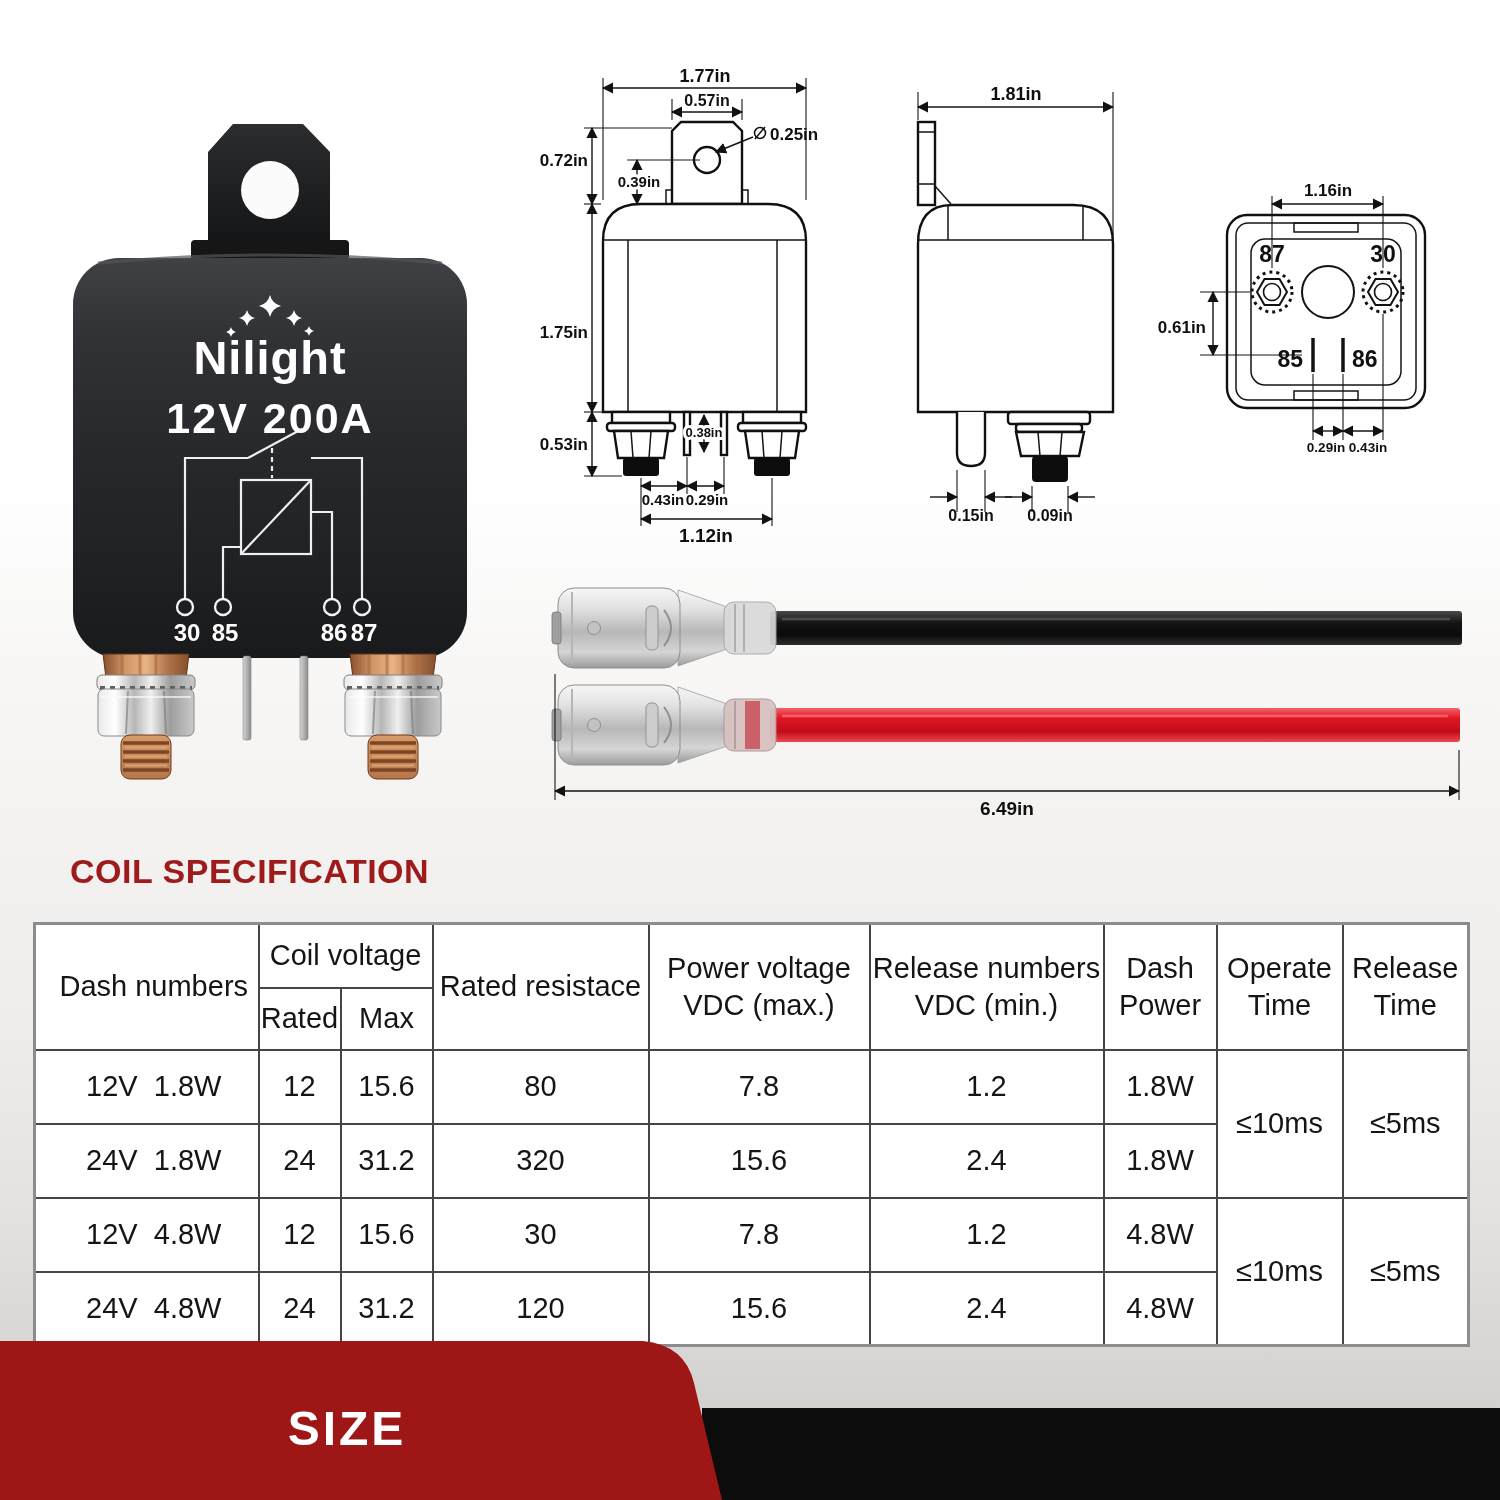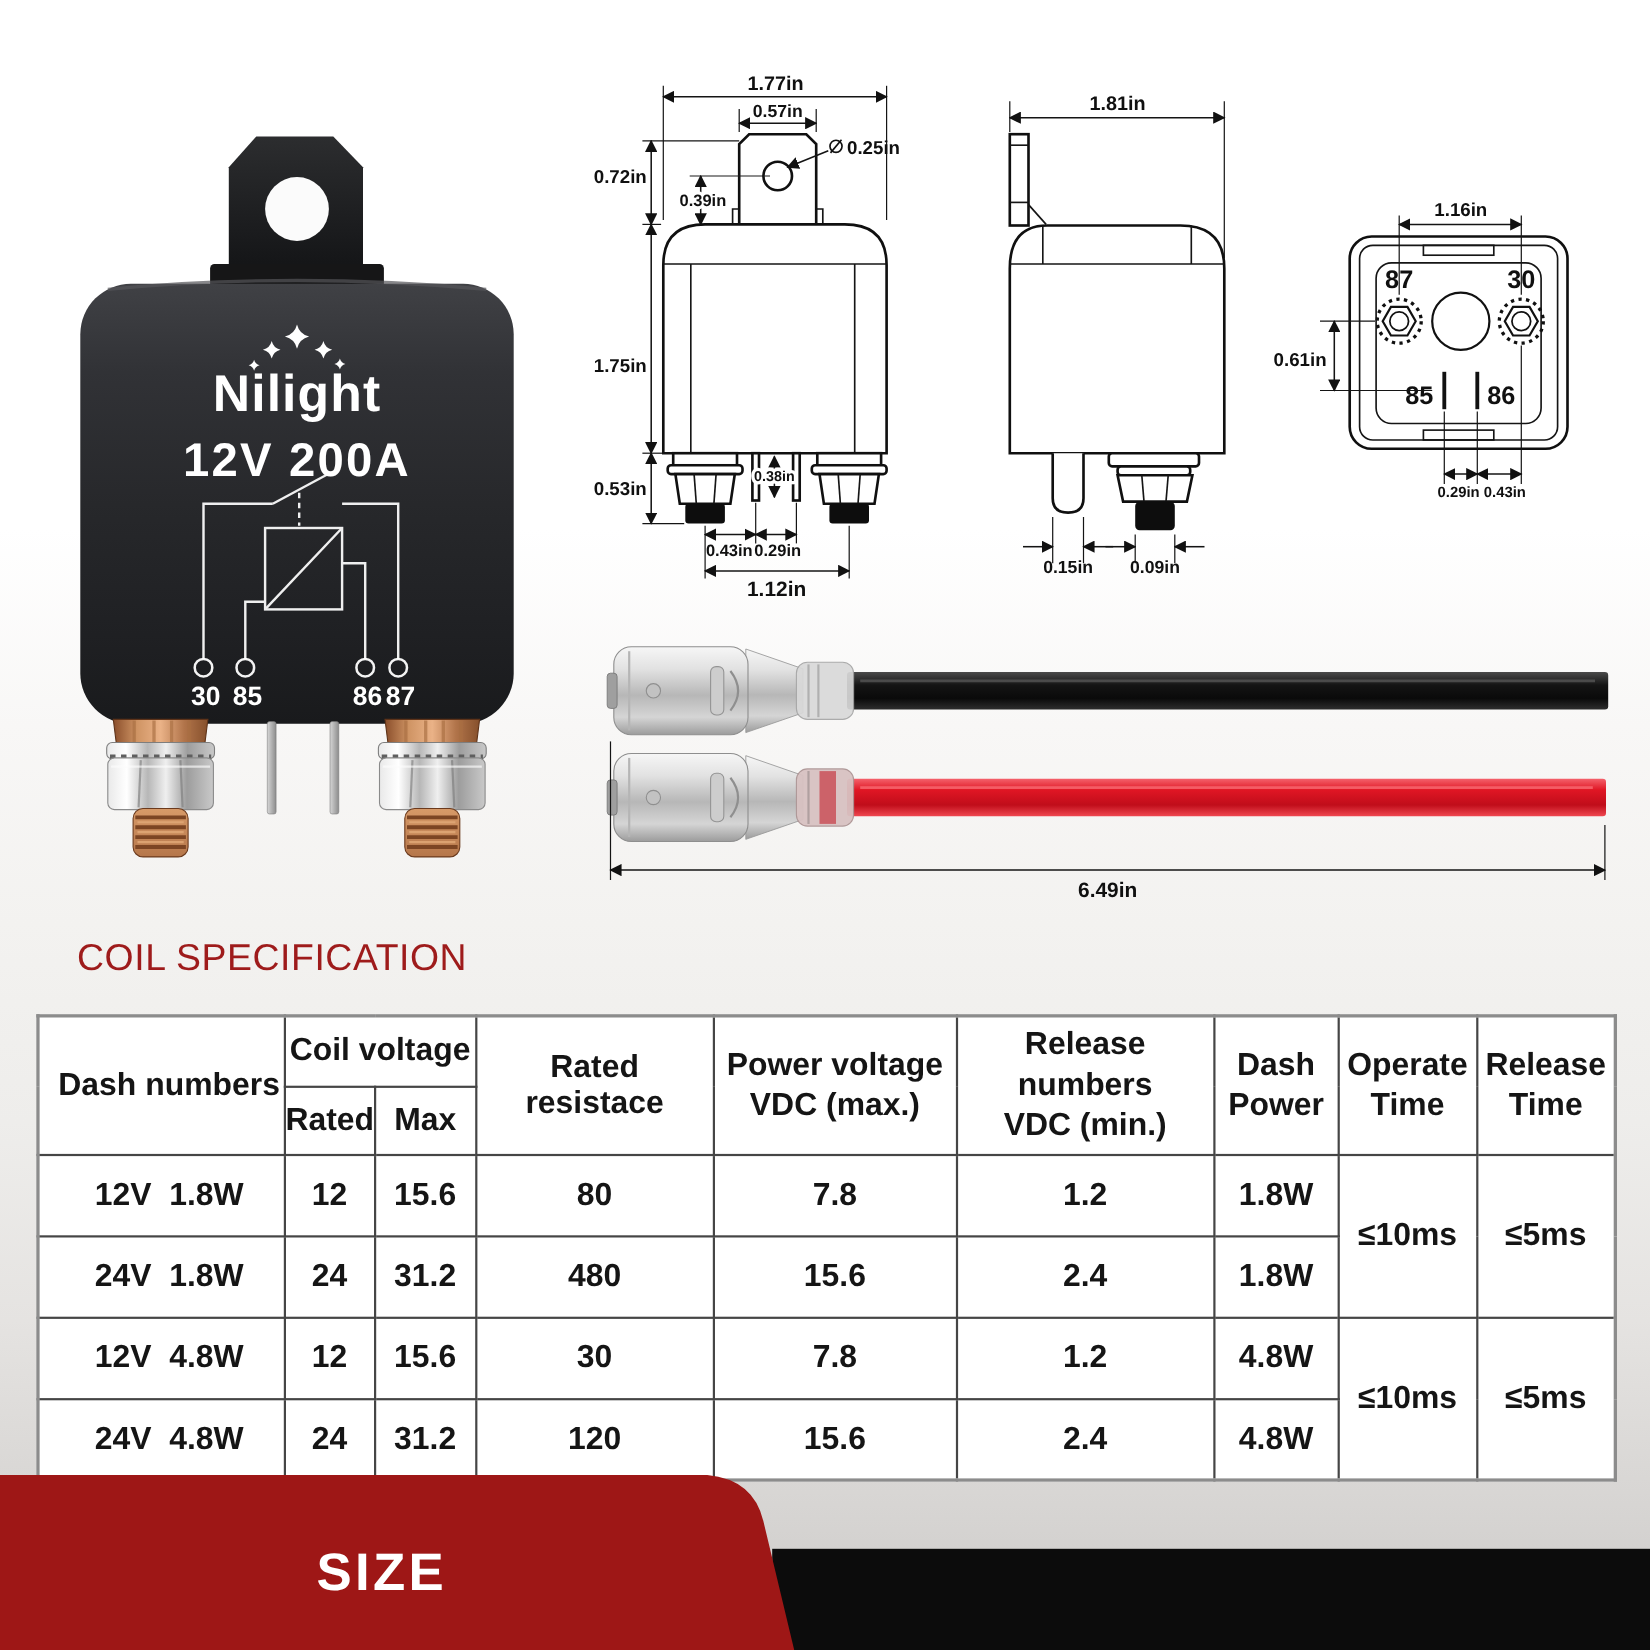--- a/index.html
+++ b/index.html
@@ -12,25 +12,25 @@
   .ol{stroke:#101010;stroke-width:2.4;fill:#ffffff;}
   .ol2{stroke:#151515;stroke-width:1.5;fill:none;}
   .thin{stroke:#1a1a1a;stroke-width:1;fill:none;}
   .dim{stroke:#141414;stroke-width:1.4;fill:none;}
   .ext{stroke:#141414;stroke-width:1.1;fill:none;}
   .dt{font-weight:bold;fill:#101010;}
   .halo{paint-order:stroke;stroke:#ffffff;stroke-width:6;stroke-linejoin:round;}
   .wlab{font-weight:bold;fill:#ffffff;}
   .circ{stroke:#ffffff;stroke-width:2.3;fill:none;opacity:.95;}
   
-  .coil-title{position:absolute;left:70px;top:852px;font-size:34px;font-weight:normal;color:#9e1b1b;letter-spacing:.5px;}
+  .coil-title{position:absolute;left:70px;top:852px;font-size:34px;font-weight:bold;color:#9e1b1b;letter-spacing:.5px;}
   
   .spec-table{position:absolute;left:33px;top:922px;width:1434px;border-collapse:collapse;
     background:#ffffff;color:#151515;font-size:29px;table-layout:fixed;border:3px solid #8c8c8c;}
-  .spec-table th,.spec-table td{border:2px solid #454545;font-weight:bold;text-align:center;vertical-align:middle;padding:0;margin-left:40px;}
+  .spec-table th,.spec-table td{border:2px solid #454545;font-weight:normal;text-align:center;vertical-align:middle;padding:0;margin-left:40px;}
   .spec-table .lft{text-align:center;padding-left:14px;white-space:pre;}
   .hr1{height:64px;} .hr2{height:62px;} .dr{height:74px;}
   .h2l span{display:block;line-height:1.28;}
   
   .black-strip{position:absolute;left:702px;top:1408px;width:798px;height:92px;background:#0c0c0c;}
   .size-banner{position:absolute;left:0;top:1335px;}
 </style>
 </head>
 <body>
 
@@ -412,21 +412,21 @@
       <td>7.8</td>
       <td>1.2</td>
       <td>1.8W</td>
       <td rowspan="2">≤10ms</td>
       <td rowspan="2">≤5ms</td>
     </tr>
     <tr class="dr">
       <td class="lft">24V  1.8W</td>
       <td>24</td>
       <td>31.2</td>
-      <td>480</td>
+      <td>320</td>
       <td>15.6</td>
       <td>2.4</td>
       <td>1.8W</td>
     </tr>
     <tr class="dr">
       <td class="lft">12V  4.8W</td>
       <td>12</td>
       <td>15.6</td>
       <td>30</td>
       <td>7.8</td>

